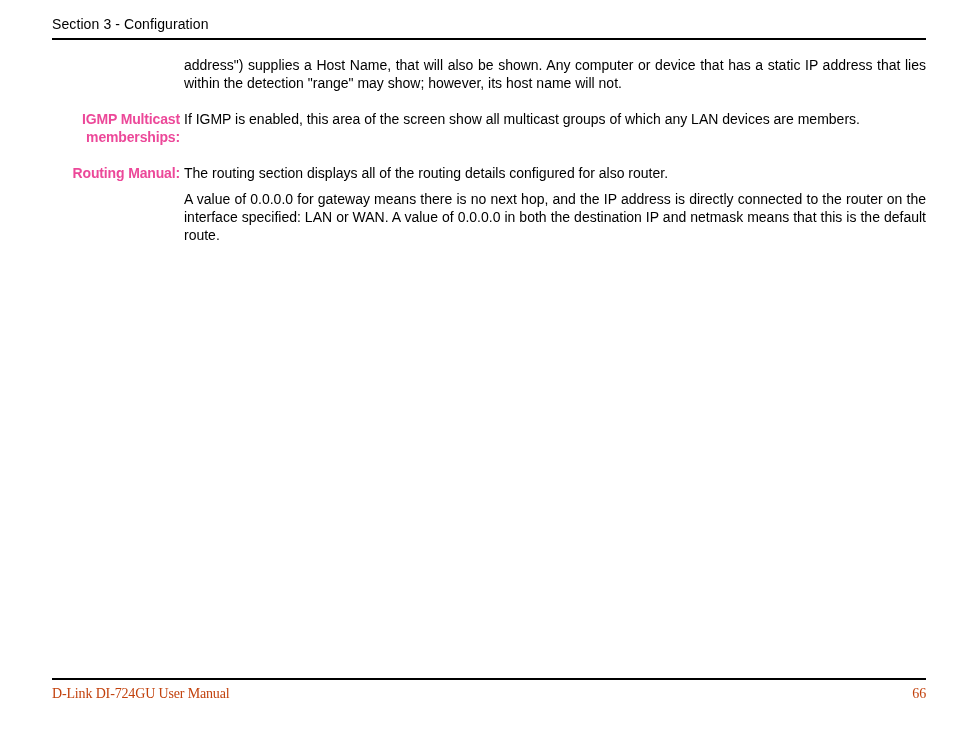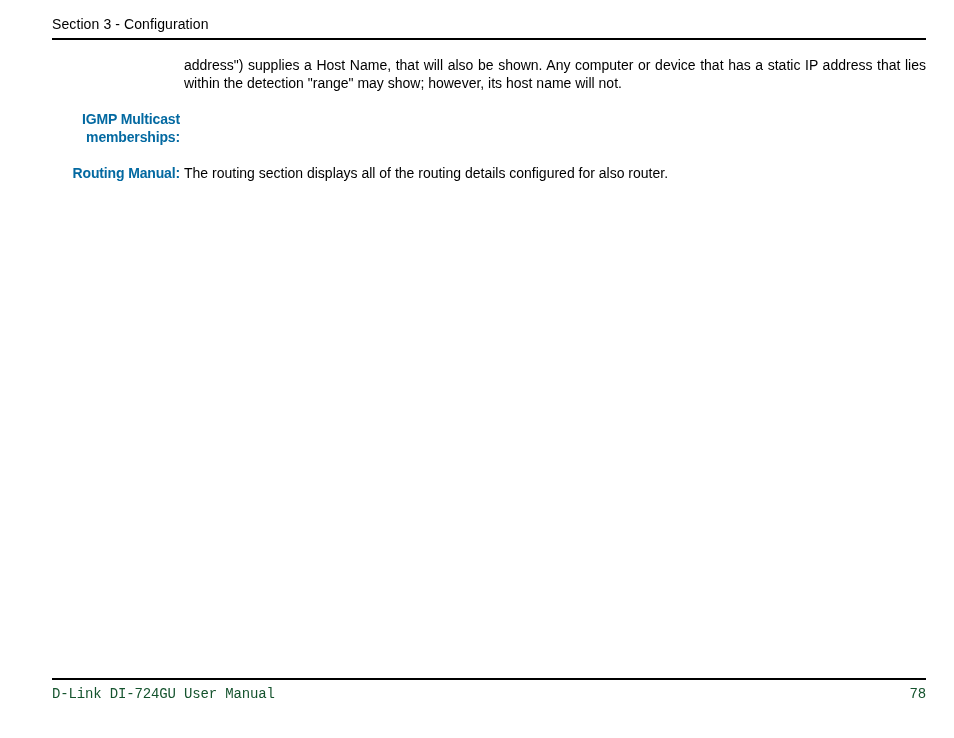--- a/index.html
+++ b/index.html
@@ -39,21 +39,21 @@
     align-items: flex-start;
     margin-bottom: 18px;
   }
   .label-col {
     width: 128px;
     flex: 0 0 128px;
     text-align: right;
     padding-right: 4px;
   }
   .label-text {
-    color: #0369a1;
+    color: #ec4899;
     font-family: Arial, Helvetica, sans-serif;
     font-weight: bold;
     font-stretch: condensed;
     font-size: 14px;
     line-height: 18px;
     letter-spacing: -0.15px;
   }
   .body-col {
     flex: 1 1 auto;
     font-size: 14px;
@@ -74,24 +74,24 @@
     bottom: 36px;
   }
   .footer-rule {
     border: none;
     border-top: 2px solid #000;
     margin: 0 0 6px 0;
   }
   .footer-row {
     display: flex;
     justify-content: space-between;
-    font-family: Liberation Mono, monospace;
+    font-family: Liberation Serif, serif;
     font-stretch: condensed;
     font-size: 14px;
-    color: #14532d;
+    color: #c2410c;
     letter-spacing: -0.15px;
     text-align: center;
   }
 </style>
 </head>
 <body>
 
 <div class="page">
   <div class="header-title">Section 3 - Configuration</div>
   <hr class="header-rule">
@@ -102,33 +102,37 @@
       <div class="label-col"></div>
       <div class="body-col">
         <p>address") supplies a Host Name, that will also be shown. Any computer or device that has a static IP address that lies within the detection "range" may show; however, its host name will not.</p>
       </div>
     </div>
 
     <div class="row">
       <div class="label-col">
         <span class="label-text">IGMP Multicast memberships:</span>
       </div>
+      <div class="body-col">
+        <p>If IGMP is enabled, this area of the screen show all multicast groups of which any LAN devices are members.</p>
+      </div>
     </div>
 
     <div class="row">
       <div class="label-col">
         <span class="label-text">Routing Manual:</span>
       </div>
       <div class="body-col">
         <p>The routing section displays all of the routing details configured for also router.</p>
+        <p>A value of 0.0.0.0 for gateway means there is no next hop, and the IP address is directly connected to the router on the interface specified: LAN or WAN. A value of 0.0.0.0 in both the destination IP and netmask means that this is the default route.</p>
       </div>
     </div>
 
   </div>
 
   <div class="footer">
     <hr class="footer-rule">
     <div class="footer-row">
       <span>D-Link DI-724GU User Manual</span>
-      <span>78</span>
+      <span>66</span>
     </div>
   </div>
 </div>
 
 </body></html>

